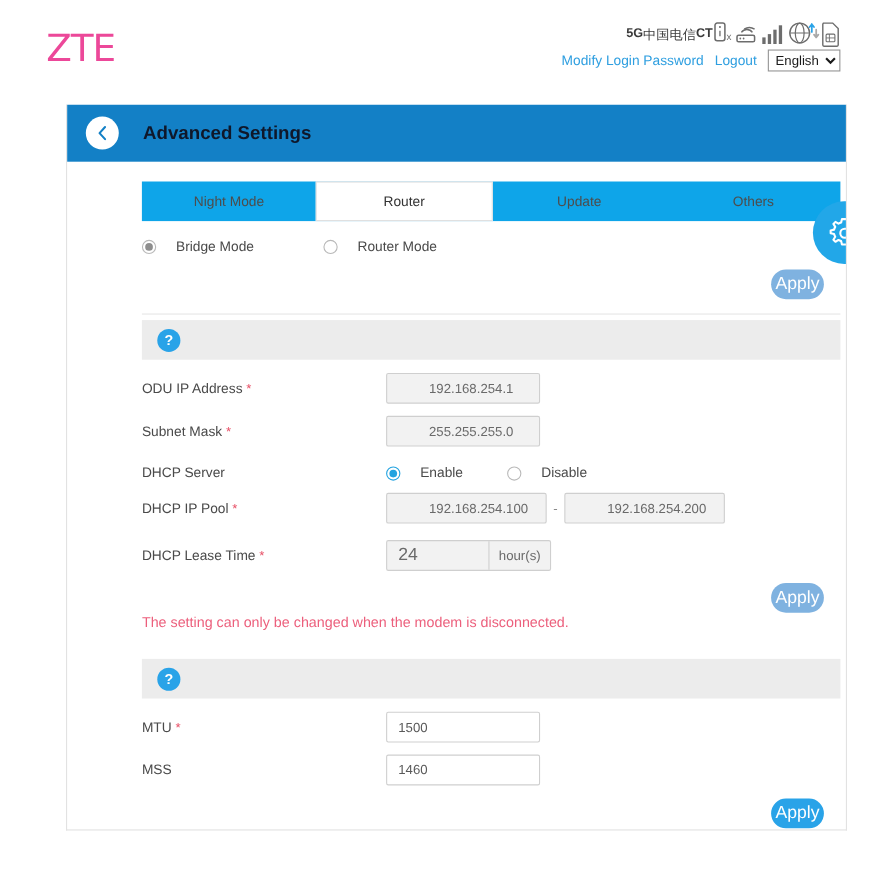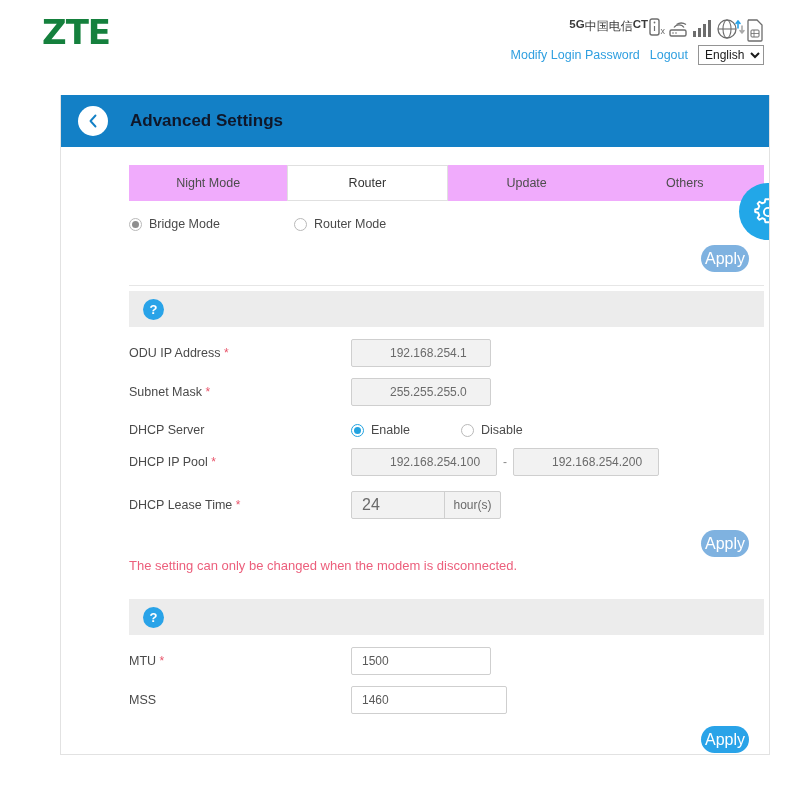--- a/index.html
+++ b/index.html
@@ -18,33 +18,33 @@
 
   
   .topbar {
     position: relative;
     height: 78px;
     width: 800px;
   }
   .logo {
     position: absolute;
     left: 42px;
-    top: 12px;
+    top: 24px;
     font-size: 34px;
-    font-weight: bold;
+    font-weight: normal;
     letter-spacing: -1px;
-    color: #15803d;
+    color: #ec4899;
     font-family: "DejaVu Sans", sans-serif;
   }
   .status-row {
     position: absolute;
     right: 36px;
     top: 18px;
     display: flex;
-    align-items: flex-start;
+    align-items: center;
     height: 26px;
   }
   .status-text {
     font-size: 11.5px;
     font-weight: bold;
     color: #3b3b3b;
     white-space: nowrap;
   }
   .status-text.cn { font-family: "DejaVu Sans", sans-serif; font-weight: normal; font-size: 12px;}
   .icon-wrap {
@@ -129,21 +129,21 @@
     z-index: 5;
   }
 
   
   .tabs {
     position: absolute;
     left: 68px;
     top: 70px;
     width: 635px;
     height: 36px;
-    background: #f0abfc;
+    background: #0ea5e9;
     display: flex;
     box-sizing: border-box;
   }
   .tab {
     flex: 1;
     display: flex;
     align-items: center;
     justify-content: center;
     font-size: 12.5px;
     color: #4d4d4d;
@@ -222,21 +222,21 @@
     font-size: 12px;
     color: #6a6a6a;
     box-sizing: border-box;
   }
 
   
   .radio-group { display: flex; align-items: center; }
   .radio-item {
     display: flex;
     align-items: center;
-    gap: 7px;
+    gap: 18px;
     font-size: 12.5px;
     color: #4a4a4a;
     white-space: nowrap;
   }
   .radio {
     width: 13px;
     height: 13px;
     border-radius: 50%;
     border: 1px solid #b9b9b9;
     background: #ffffff;
@@ -499,18 +499,18 @@
       <span class="req">*</span>
     </div>
     <div class="field" style="width:140px;">1500</div>
   </div>
 
   <div class="row" style="top:594px;">
     <div class="label">
       <span>MSS</span>
       <span class="req"></span>
     </div>
-    <div class="field" style="width:156px;">1460</div>
+    <div class="field" style="width:140px;">1460</div>
   </div>
 
   <button class="apply bright" style="left:640px; top:631px;">Apply</button>
 
 </div>
 
 </body></html>

